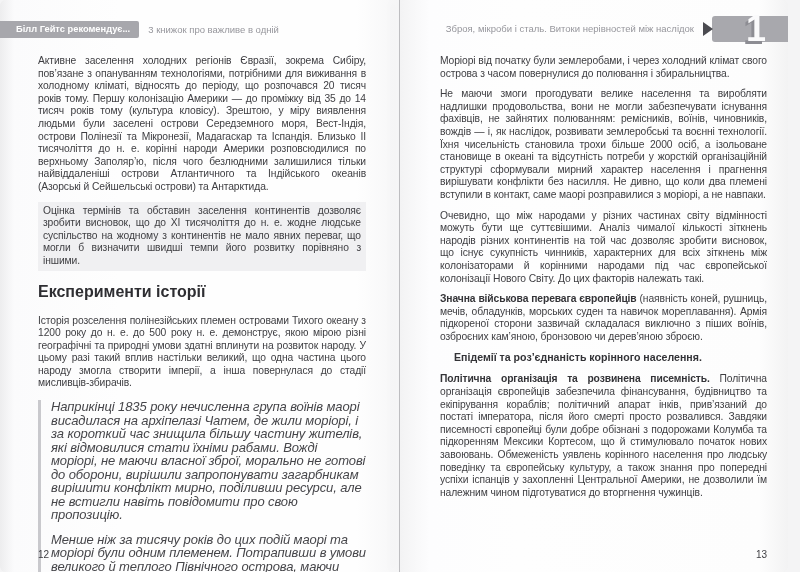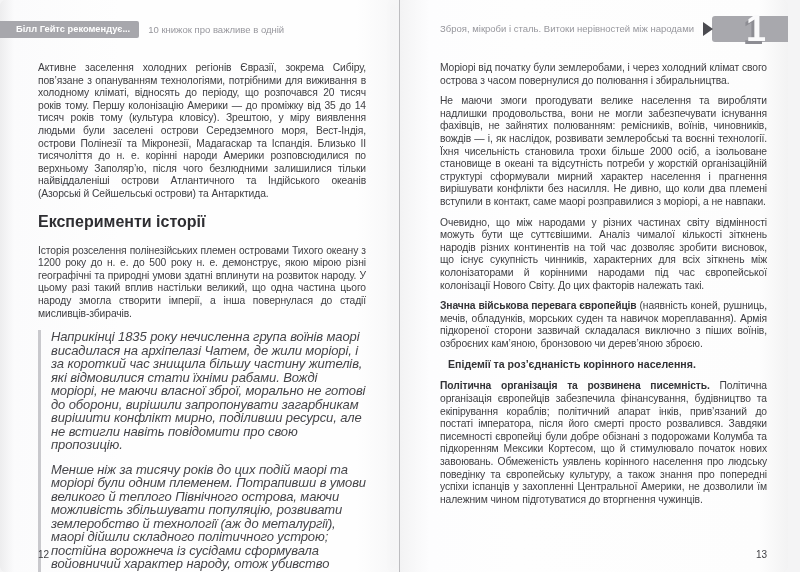--- a/index.html
+++ b/index.html
@@ -31,67 +31,68 @@
   .chapter-tab{width:88px;height:26px;background:#a8a8ad;border-radius:3px 0 0 3px;
     display:flex;align-items:center;justify-content:center;overflow:visible;}
   .chapter-num{font-size:36px;font-weight:bold;color:#fafafb;line-height:1;
     text-shadow:-3px 3px 0 #8d8d93;}
 
   
   .content{position:absolute;top:54px;}
   .content-left{left:38px;width:328px;}
   .content-right{left:40px;width:327px;}
 
-  p.body{margin:8px 0 8px;font-size:10.3px;line-height:12.6px;color:#3e3e42;
+  p.body{margin:1px 0 8px;font-size:10.3px;line-height:12.6px;color:#3e3e42;
     text-align:justify;letter-spacing:-0.1px;}
   .highlight{background:#f0f0f2;padding:3px 5px;margin-left:-5px;margin-right:-5px;}
   h2.section{margin:12px 0 14px;font-size:16px;color:#2e2e32;font-weight:bold;letter-spacing:0;}
   .blockquote{border-left:3px solid #c9c9cd;padding-left:10px;margin-top:10px;}
   .quote{margin:0 0 11px;font-size:13px;line-height:13.5px;font-style:italic;color:#46464a;
     text-align:left;letter-spacing:-0.1px;}
   .quote:last-child{margin-bottom:0;}
   .lead{font-weight:bold;color:#333337;}
-  p.boldline{margin:2px 8px 10px;font-size:10.6px;font-weight:bold;color:#333337;}
+  p.boldline{margin:2px 14px 10px;font-size:10.6px;font-weight:bold;color:#333337;}
 
   .pagenum{position:absolute;bottom:12px;font-size:10px;color:#3e3e42;}
   .pagenum-left{left:38px;}
   .pagenum-right{right:33px;}
 </style>
 </head>
 <body>
 
 <div class="spread">
 
   <div class="page page-left">
 
     <div class="header-left">
       <span class="badge">Білл Гейтс рекомендує...</span>
-      <span class="series-title">10 книжок про важливе в одній</span>
+      <span class="series-title">3 книжок про важливе в одній</span>
     </div>
 
     <div class="content content-left">
       <p class="body">Активне заселення холодних регіонів Євразії, зокрема Сибіру, пов’язане з опануванням технологіями, потрібними для виживання в холодному кліматі, відносять до періоду, що розпочався 20 тисяч років тому. Першу колонізацію Америки — до проміжку від 35 до 14 тисяч років тому (культура кловісу). Зрештою, у міру виявлення людьми були заселені острови Середземного моря, Вест-Індія, острови Полінезії та Мікронезії, Мадагаскар та Іспандія. Близько II тисячоліття до н. е. корінні народи Америки розповсюдилися по верхньому Заполяр’ю, після чого безлюдними залишилися тільки найвіддаленіші острови Атлантичного та Індійського океанів (Азорські й Сейшельські острови) та Антарктида.</p>
+      <p class="body highlight">Оцінка термінів та обставин заселення континентів дозволяє зробити висновок, що до XI тисячоліття до н. е. жодне людське суспільство на жодному з континентів не мало явних переваг, що могли б визначити швидші темпи його розвитку порівняно з іншими.</p>
       <h2 class="section">Експерименти історії</h2>
       <p class="body">Історія розселення полінезійських племен островами Тихого океану з 1200 року до н. е. до 500 року н. е. демонструє, якою мірою різні географічні та природні умови здатні вплинути на розвиток народу. У цьому разі такий вплив настільки великий, що одна частина цього народу змогла створити імперії, а інша повернулася до стадії мисливців-збирачів.</p>
       <div class="blockquote">
         <p class="quote">Наприкінці 1835 року нечисленна група воїнів маорі висадилася на архіпелазі Чатем, де жили моріорі, і за короткий час знищила більшу частину жителів, які відмовилися стати їхніми рабами. Вожді моріорі, не маючи власної зброї, морально не готові до оборони, вирішили запропонувати загарбникам вирішити конфлікт мирно, поділивши ресурси, але не встигли навіть повідомити про свою пропозицію.</p>
         <p class="quote">Менше ніж за тисячу років до цих подій маорі та моріорі були одним племенем. Потрапивши в умови великого й теплого Північного острова, маючи можливість збільшувати популяцію, розвивати землеробство й технології (аж до металургії), маорі дійшли складного політичного устрою; постійна ворожнеча із сусідами сформувала войовничий характер народу, отож убивство стало звичаєм.</p>
       </div>
     </div>
 
     <div class="pagenum pagenum-left">12</div>
   </div>
 
   <div class="spine"></div>
 
   <div class="page page-right">
 
     <div class="header-right">
       <div class="hr-text">
-        <div class="subtitle">Зброя, мікроби і сталь. Витоки нерівностей між народами</div>
+        <div class="subtitle">Зброя, мікроби і сталь. Витоки нерівностей між наслідок</div>
       </div>
       <span class="chapter-arrow"></span>
       <div class="chapter-tab">
         <span class="chapter-num">1</span>
       </div>
     </div>
 
     <div class="content content-right">
       <p class="body">Моріорі від початку були землеробами, і через холодний клімат свого острова з часом повернулися до полювання і збиральництва.</p>
       <p class="body">Не маючи змоги прогодувати велике населення та виробляти надлишки продовольства, вони не могли забезпечувати існування фахівців, не зайнятих полюванням: ремісників, воїнів, чиновників, вождів — і, як наслідок, розвивати землеробські та воєнні технології. Їхня чисельність становила трохи більше 2000 осіб, а ізольоване становище в океані та відсутність потреби у жорсткій організаційній структурі сформували мирний характер населення і прагнення вирішувати конфлікти без насилля. Не дивно, що коли два племені вступили в контакт, саме маорі розправилися з моріорі, а не навпаки.</p>

